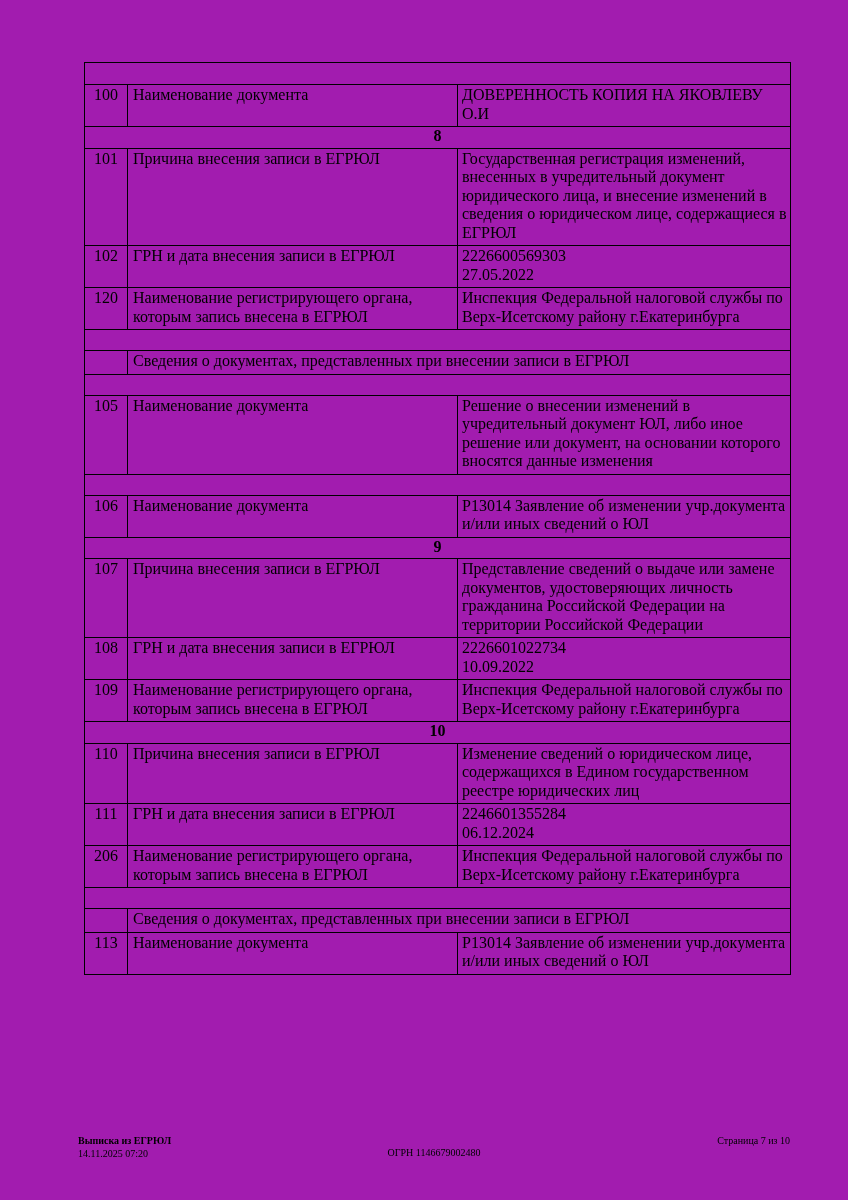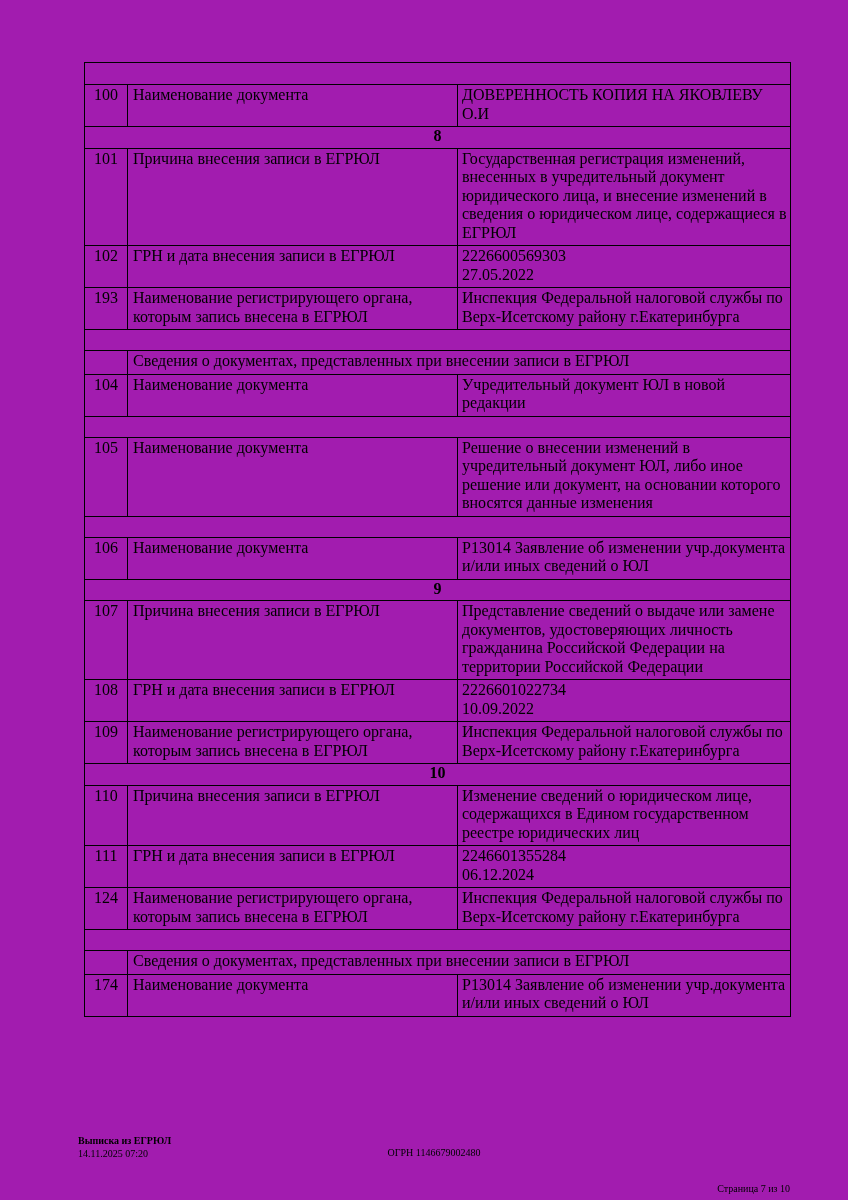--- a/index.html
+++ b/index.html
@@ -33,21 +33,21 @@
   td.section { height:21px; text-align:center; font-weight:bold; padding:0 0 2px 0; line-height:19px; }
   td.subheader { padding:1px 4px 3px 5px; height:23px;margin-top:47px; }
   .footer {
     position:absolute;
     left:78px; right:58px; top:1134px;
     display:flex; 
     font-size:10px; line-height:13px;
   }
   .footer .f-left  { flex:1; text-align:left; }
   .footer .f-center{ flex:0 0 auto; text-align:center;margin-top:12px; }
-  .footer .f-right { flex:1; text-align:right;margin-top:48px; }
+  .footer .f-right { flex:1; text-align:right; }
   .f-title { font-weight:bold; }
 </style>
 </head>
 <body>
 
 <div class="page">
 
   <table class="registry">
     <colgroup>
       <col style="width:43px">
@@ -71,35 +71,30 @@
           <td class="c-label">Причина внесения записи в ЕГРЮЛ</td>
           <td class="c-value">Государственная регистрация изменений, внесенных в учредительный документ юридического лица, и внесение изменений в сведения о юридическом лице, содержащиеся в ЕГРЮЛ</td>
         </tr>
         <tr>
           <td class="c-num">102</td>
           <td class="c-label">ГРН и дата внесения записи в ЕГРЮЛ</td>
           <td class="c-value">2226600569303
 27.05.2022</td>
         </tr>
         <tr>
-          <td class="c-num">193</td>
+          <td class="c-num">120</td>
           <td class="c-label">Наименование регистрирующего органа, которым запись внесена в ЕГРЮЛ</td>
           <td class="c-value">Инспекция Федеральной налоговой службы по Верх-Исетскому району г.Екатеринбурга</td>
         </tr>
         <tr>
           <td class="gap" colspan="3"></td>
         </tr>
         <tr>
           <td class="c-num"></td>
           <td class="subheader" colspan="2">Сведения о документах, представленных при внесении записи в ЕГРЮЛ</td>
-        </tr>
-        <tr>
-          <td class="c-num">104</td>
-          <td class="c-label">Наименование документа</td>
-          <td class="c-value">Учредительный документ ЮЛ в новой редакции</td>
         </tr>
         <tr>
           <td class="gap" colspan="3"></td>
         </tr>
         <tr>
           <td class="c-num">105</td>
           <td class="c-label">Наименование документа</td>
           <td class="c-value">Решение о внесении изменений в учредительный документ ЮЛ, либо иное решение или документ, на основании которого вносятся данные изменения</td>
         </tr>
         <tr>
@@ -137,33 +132,33 @@
           <td class="c-label">Причина внесения записи в ЕГРЮЛ</td>
           <td class="c-value">Изменение сведений о юридическом лице, содержащихся в Едином государственном реестре юридических лиц</td>
         </tr>
         <tr>
           <td class="c-num">111</td>
           <td class="c-label">ГРН и дата внесения записи в ЕГРЮЛ</td>
           <td class="c-value">2246601355284
 06.12.2024</td>
         </tr>
         <tr>
-          <td class="c-num">124</td>
+          <td class="c-num">206</td>
           <td class="c-label">Наименование регистрирующего органа, которым запись внесена в ЕГРЮЛ</td>
           <td class="c-value">Инспекция Федеральной налоговой службы по Верх-Исетскому району г.Екатеринбурга</td>
         </tr>
         <tr>
           <td class="gap" colspan="3"></td>
         </tr>
         <tr>
           <td class="c-num"></td>
           <td class="subheader" colspan="2">Сведения о документах, представленных при внесении записи в ЕГРЮЛ</td>
         </tr>
         <tr>
-          <td class="c-num">174</td>
+          <td class="c-num">113</td>
           <td class="c-label">Наименование документа</td>
           <td class="c-value">Р13014 Заявление об изменении учр.документа и/или иных сведений о ЮЛ</td>
         </tr>
       </tbody>
   </table>
 
   <div class="footer">
     <div class="f-left">
       <div class="f-title">Выписка из ЕГРЮЛ</div>
       <div>14.11.2025 07:20</div>

